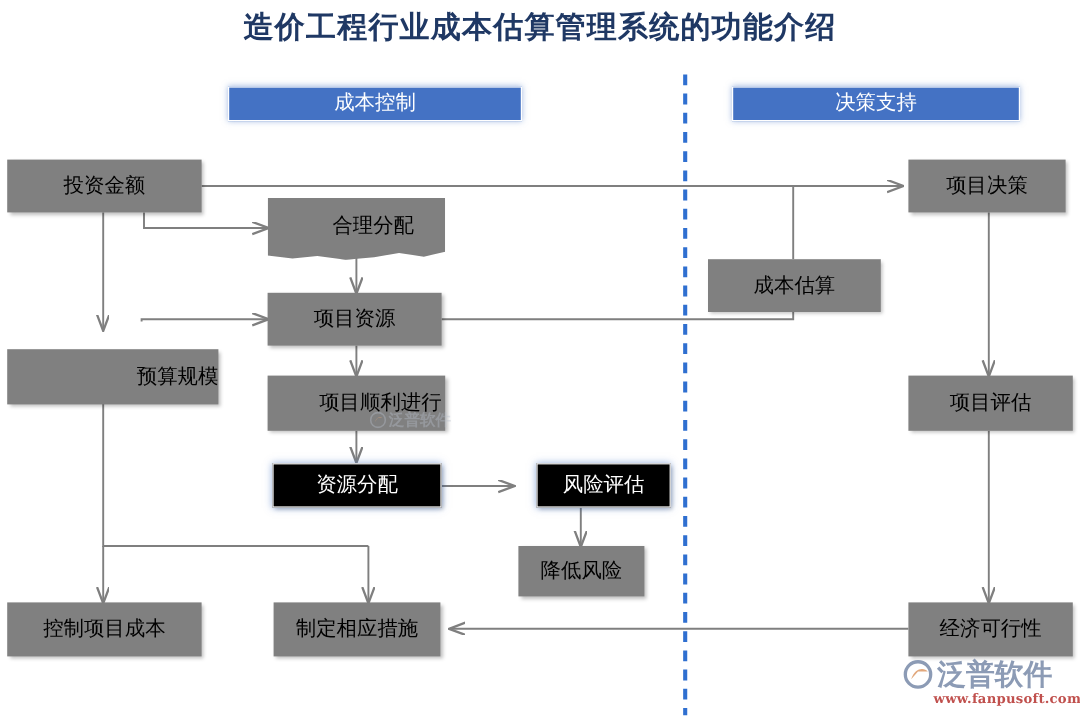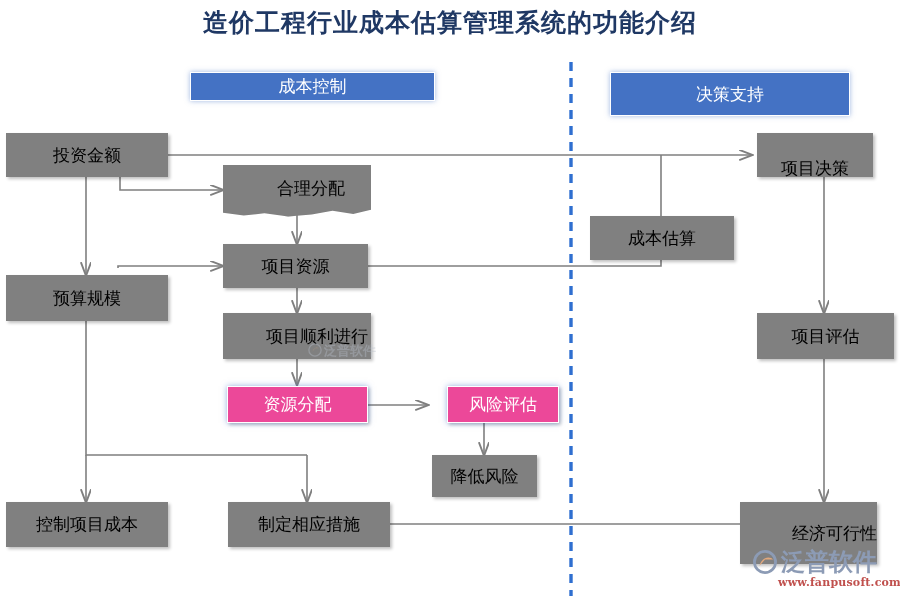--- a/index.html
+++ b/index.html
@@ -32,21 +32,21 @@
     white-space:nowrap;
     color:#ffffff;
     font-family:"DejaVu Sans","Liberation Sans",sans-serif;
   }
   .gray{
     background:#808080;
     color:#000000;
     box-shadow:2px 2px 3px rgba(0,0,0,.25);
   }
   .blue{
-    background:#ec4899;
+    background:#000000;
     color:#ffffff;
     box-shadow:0 0 6px rgba(68,114,196,.55), 2px 2px 3px rgba(0,0,0,.2);
     border:1px solid #ffffff;
   }
   .header{
     background:#4472c4;
     color:#ffffff;
     font-size:17px;
     box-shadow:0 0 5px rgba(68,114,196,.5);
     border:1px solid #ffffff;
@@ -139,37 +139,37 @@
 
       <path d="M757,524 L375,524" marker-end="url(#arr)"></path>
     </g>
 
     <line x1="571" y1="62" x2="571" y2="596" stroke="#2f6fd0" stroke-width="3.4" stroke-dasharray="9,7"></line>
   </svg>
 
   <div class="node header" style="left:190px;top:72px;width:245px;height:29px;">
     <span>成本控制</span>
   </div>
-  <div class="node header" style="left:610px;top:72px;width:240px;height:44px;">
+  <div class="node header" style="left:610px;top:72px;width:240px;height:29px;">
     <span>决策支持</span>
   </div>
 
   <div class="node gray" style="left:6px;top:133px;width:162px;height:44px;">
     <span>投资金额</span>
   </div>
 
   <div class="node gray wavy" style="left:223px;top:165px;width:148px;height:52px;">
     <span style="margin-top:-5px">合理分配</span>
   </div>
 
   <div class="node gray" style="left:223px;top:244px;width:145px;height:44px;">
     <span>项目资源</span>
   </div>
 
-  <div class="node gray" style="left:6px;top:275px;width:162px;height:46px;">
+  <div class="node gray" style="left:6px;top:291px;width:176px;height:46px;justify-content:flex-end;">
     <span>预算规模</span>
   </div>
 
   <div class="node gray" style="left:223px;top:313px;width:148px;height:46px;padding-left:40px;">
     <span>项目顺利进行</span>
   </div>
 
   <div class="node blue" style="left:227px;top:386px;width:141px;height:37px;">
     <span>资源分配</span>
   </div>
@@ -179,37 +179,37 @@
   </div>
 
   <div class="node gray" style="left:432px;top:455px;width:105px;height:42px;">
     <span>降低风险</span>
   </div>
 
   <div class="node gray" style="left:6px;top:502px;width:162px;height:45px;">
     <span>控制项目成本</span>
   </div>
 
-  <div class="node gray" style="left:228px;top:502px;width:162px;height:45px;">
+  <div class="node gray" style="left:228px;top:502px;width:139px;height:45px;">
     <span>制定相应措施</span>
   </div>
 
-  <div class="node gray" style="left:757px;top:133px;width:116px;height:44px;align-items:flex-end;">
+  <div class="node gray" style="left:757px;top:133px;width:131px;height:44px;">
     <span>项目决策</span>
   </div>
 
   <div class="node gray" style="left:590px;top:216px;width:144px;height:44px;">
     <span>成本估算</span>
   </div>
 
   <div class="node gray" style="left:757px;top:313px;width:137px;height:46px;">
     <span>项目评估</span>
   </div>
 
-  <div class="node gray" style="left:740px;top:502px;width:137px;height:62px;justify-content:flex-end;">
+  <div class="node gray" style="left:757px;top:502px;width:137px;height:45px;">
     <span>经济可行性</span>
   </div>
 
   <div class="watermark">
     <span class="logo-mark">
       <svg viewBox="0 0 32 32" width="14" height="14">
         <path d="M16,2 A14,14 0 1,0 16,30 A14,14 0 1,0 16,2 Z" fill="none" stroke="#b9c0cc" stroke-width="3"></path>
         <path d="M10,20 C14,8 22,9 24,12 L16,12 Z" fill="#d8a37a"></path>
       </svg>
     </span>

